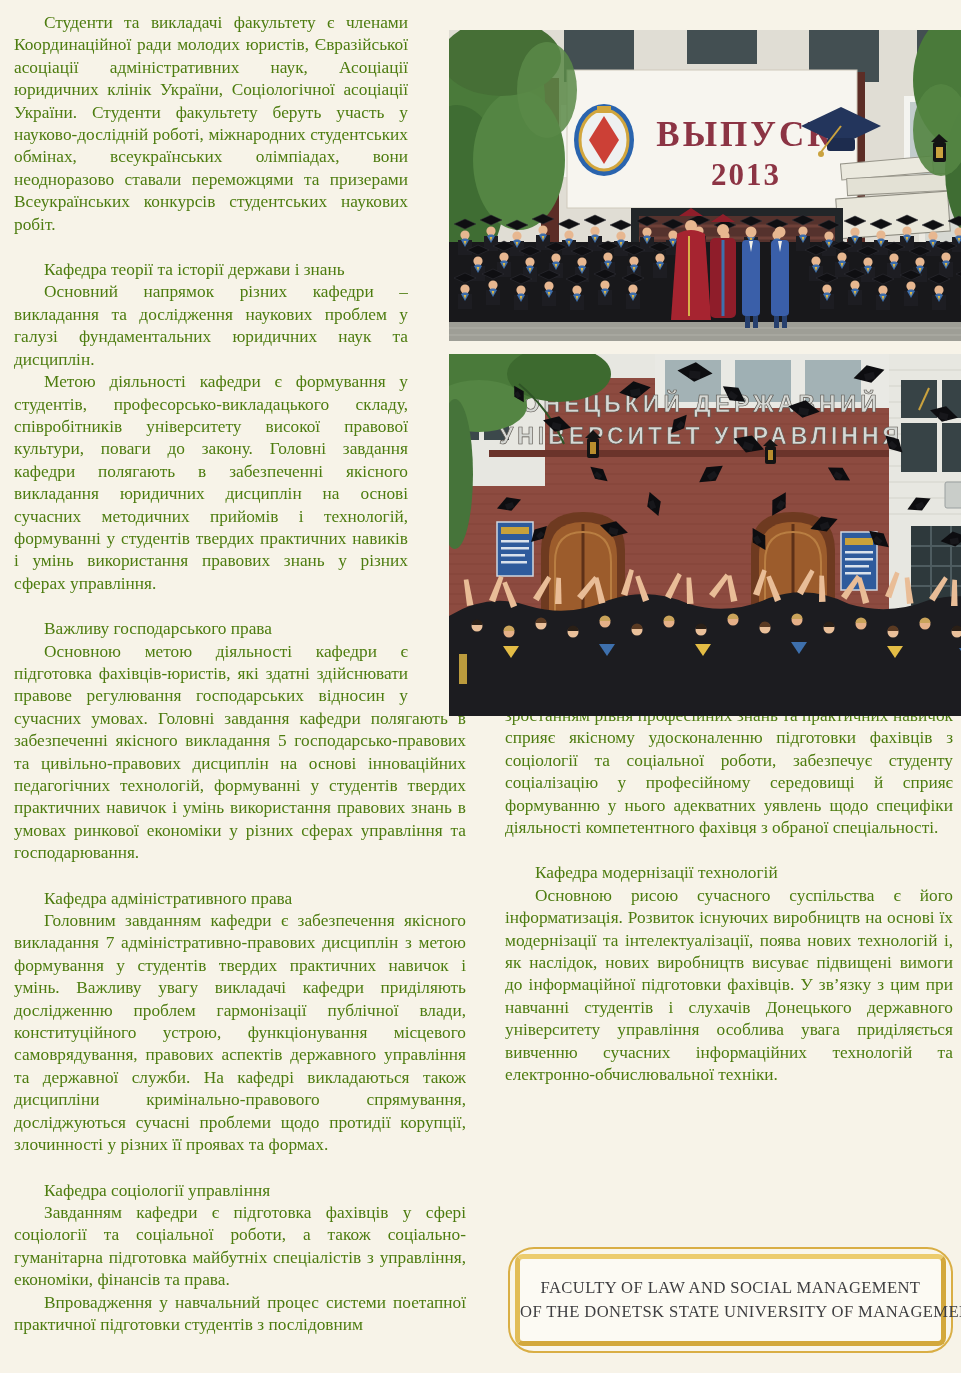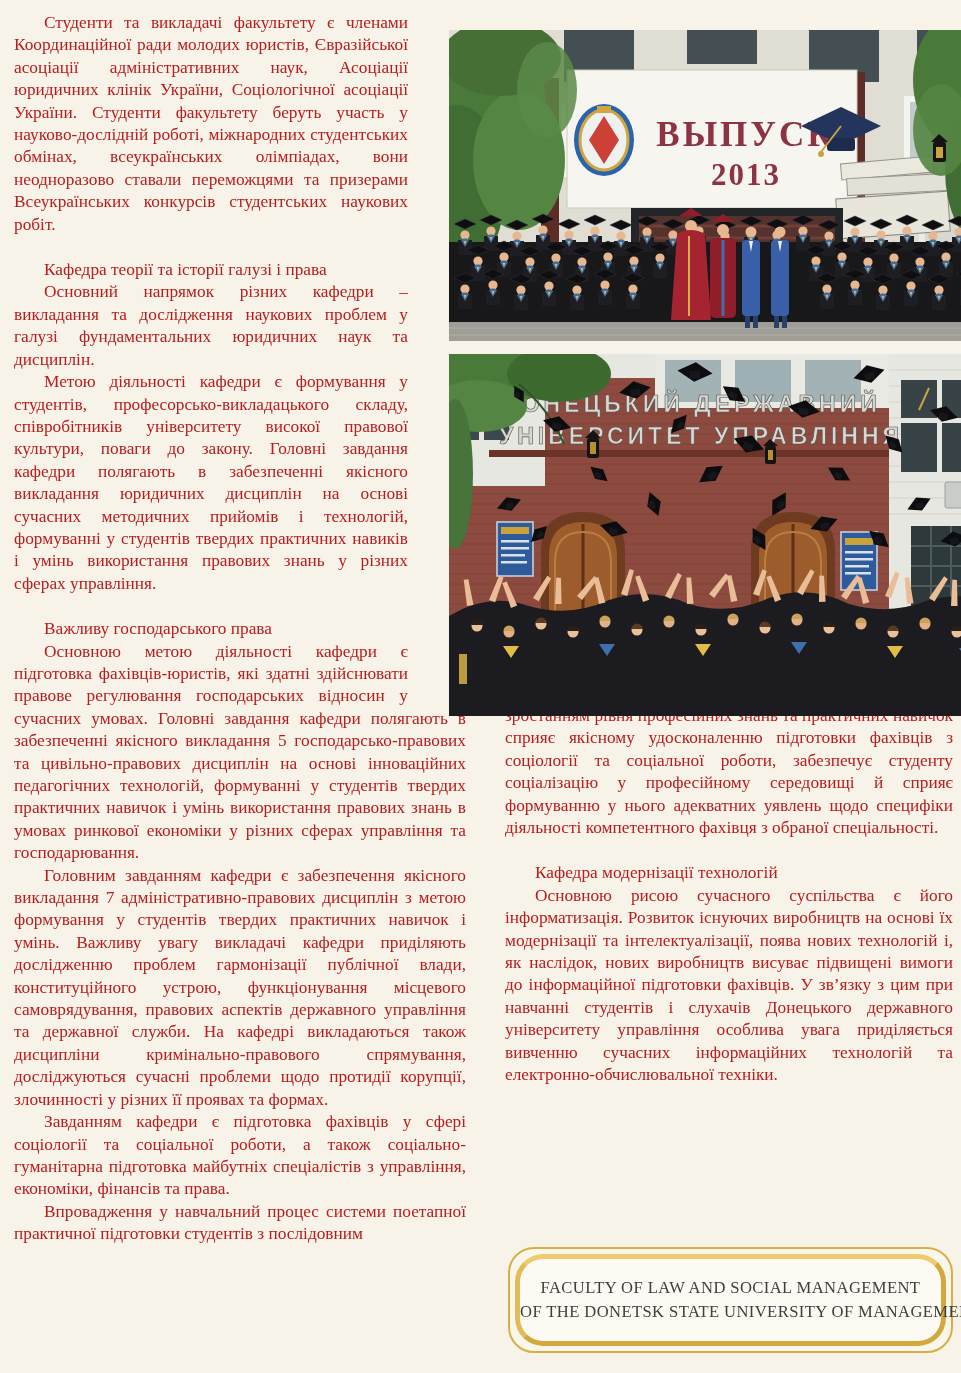--- a/index.html
+++ b/index.html
@@ -1,59 +1,61 @@
 <!DOCTYPE html>
 <html lang="uk"><head>
 <meta charset="utf-8">
 <style>
   html,body{margin:0;padding:0;}
   body{background:#f7f3e8;font-family:"Liberation Serif","DejaVu Serif",serif;}
   .page{position:relative;width:961px;height:1373px;background:#f7f3e8;overflow:hidden;color:#1d1c1a;}
 
   
-  .col{position:absolute;overflow:hidden;text-align:justify;font-size:17.3px;line-height:22.4px;color:#b91c1c;}
+  .col{position:absolute;overflow:hidden;text-align:justify;font-size:17.3px;line-height:22.4px;color:#4d7c0f;}
   .col-left{left:14px;top:12px;width:452px;height:1354px;}
   .col-right{left:505px;top:705px;width:448px;height:538px;}
   .photo-spacer{float:right;width:58px;height:692px;}
   p.body{margin:0;text-indent:30px;}
   p.heading{margin:23px 0 0 0;text-indent:30px;}
   p.noindent{text-indent:0;}
 
   
   .photo{position:absolute;display:block;}
   .photo-1{left:409px;top:14px;width:544px;height:311px;}
   .photo-2{left:409px;top:338px;width:544px;height:362px;}
   .photo svg{display:block;width:100%;height:100%;}
 
   
   .gold-outer{position:absolute;left:508px;top:1247px;width:445px;height:106px;box-sizing:border-box;
     border:2px solid #d9ae45;border-radius:26px;padding:5px;background:#f9f6ec;}
-  .gold-inner{box-sizing:border-box;width:100%;height:100%;border-radius:28px;
+  .gold-inner{box-sizing:border-box;width:100%;height:100%;border-radius:8px;
     border:5px solid #d3a83c;border-top-color:#eccc6e;border-left-color:#e2bd57;
     background:#fcfaf3;display:flex;flex-direction:column;justify-content:center;
     text-align:center;color:#3e3e40;font-size:16.6px;line-height:24px;letter-spacing:.4px;}
   .gold-inner div{white-space:nowrap;}
 
   .b-serif{font-family:"Liberation Serif","DejaVu Serif",serif;font-weight:bold;}
   .s-sans{font-family:"Liberation Sans","DejaVu Sans",sans-serif;font-weight:bold;}
 </style>
 </head>
 <body>
 
 <div class="page">
 
   <div class="col col-left">
     <div class="photo-spacer"></div>
     <p class="body">Студенти та викладачі факультету є членами Координаційної ради молодих юристів, Євразійської асоціації адміністративних наук, Асоціації юридичних клінік України, Соціологічної асоціації України. Студенти факультету беруть участь у науково-дослідній роботі, міжнародних студентських обмінах, всеукраїнських олімпіадах, вони неодноразово ставали переможцями та призерами Всеукраїнських конкурсів студентських наукових робіт.</p>
-    <p class="heading">Кафедра теорії та історії галузі і права</p>
+    <p class="heading">Кафедра теорії та історії держави і знань</p>
     <p class="body">Основний напрямок різних кафедри – викладання та дослідження наукових проблем у галузі фундаментальних юридичних наук та дисциплін.</p>
     <p class="body">Метою діяльності кафедри є формування у студентів, професорсько-викладацького складу, співробітників університету високої правової культури, поваги до закону. Головні завдання кафедри полягають в забезпеченні якісного викладання юридичних дисциплін на основі сучасних методичних прийомів і технологій, формуванні у студентів твердих практичних навиків і умінь використання правових знань у різних сферах управління.</p>
     <p class="heading">Важливу господарського права</p>
     <p class="body">Основною метою діяльності кафедри є підготовка фахівців-юристів, які здатні здійснювати правове регулювання господарських відносин у сучасних умовах. Головні завдання кафедри полягають в забезпеченні якісного викладання 5 господарсько-правових та цивільно-правових дисциплін на основі інноваційних педагогічних технологій, формуванні у студентів твердих практичних навичок і умінь використання правових знань в умовах ринкової економіки у різних сферах управління та господарювання.</p>
+    <p class="heading">Кафедра адміністративного права</p>
     <p class="body">Головним завданням кафедри є забезпечення якісного викладання 7 адміністративно-правових дисциплін з метою формування у студентів твердих практичних навичок і умінь. Важливу увагу викладачі кафедри приділяють дослідженню проблем гармонізації публічної влади, конституційного устрою, функціонування місцевого самоврядування, правових аспектів державного управління та державної служби. На кафедрі викладаються також дисципліни кримінально-правового спрямування, досліджуються сучасні проблеми щодо протидії корупції, злочинності у різних її проявах та формах.</p>
+    <p class="heading">Кафедра соціології управління</p>
     <p class="body">Завданням кафедри є підготовка фахівців у сфері соціології та соціальної роботи, а також соціально-гуманітарна підготовка майбутніх спеціалістів з управління, економіки, фінансів та права.</p>
     <p class="body">Впровадження у навчальний процес системи поетапної практичної підготовки студентів з послідовним</p>
   </div>
 
   <div class="col col-right">
     <p class="body noindent">зростанням рівня професійних знань та практичних навичок сприяє якісному удосконаленню підготовки фахівців з соціології та соціальної роботи, забезпечує студенту соціалізацію у професійному середовищі й сприяє формуванню у нього адекватних уявлень щодо специфіки діяльності компетентного фахівця з обраної спеціальності.</p>
     <p class="heading">Кафедра модернізації технологій</p>
     <p class="body">Основною рисою сучасного суспільства є його інформатизація. Розвиток існуючих виробництв на основі їх модернізації та інтелектуалізації, поява нових технологій і, як наслідок, нових виробництв висуває підвищені вимоги до інформаційної підготовки фахівців. У зв’язку з цим при навчанні студентів і слухачів Донецького державного університету управління особлива увага приділяється вивченню сучасних інформаційних технологій та електронно-обчислювальної техніки.</p>
   </div>
 

